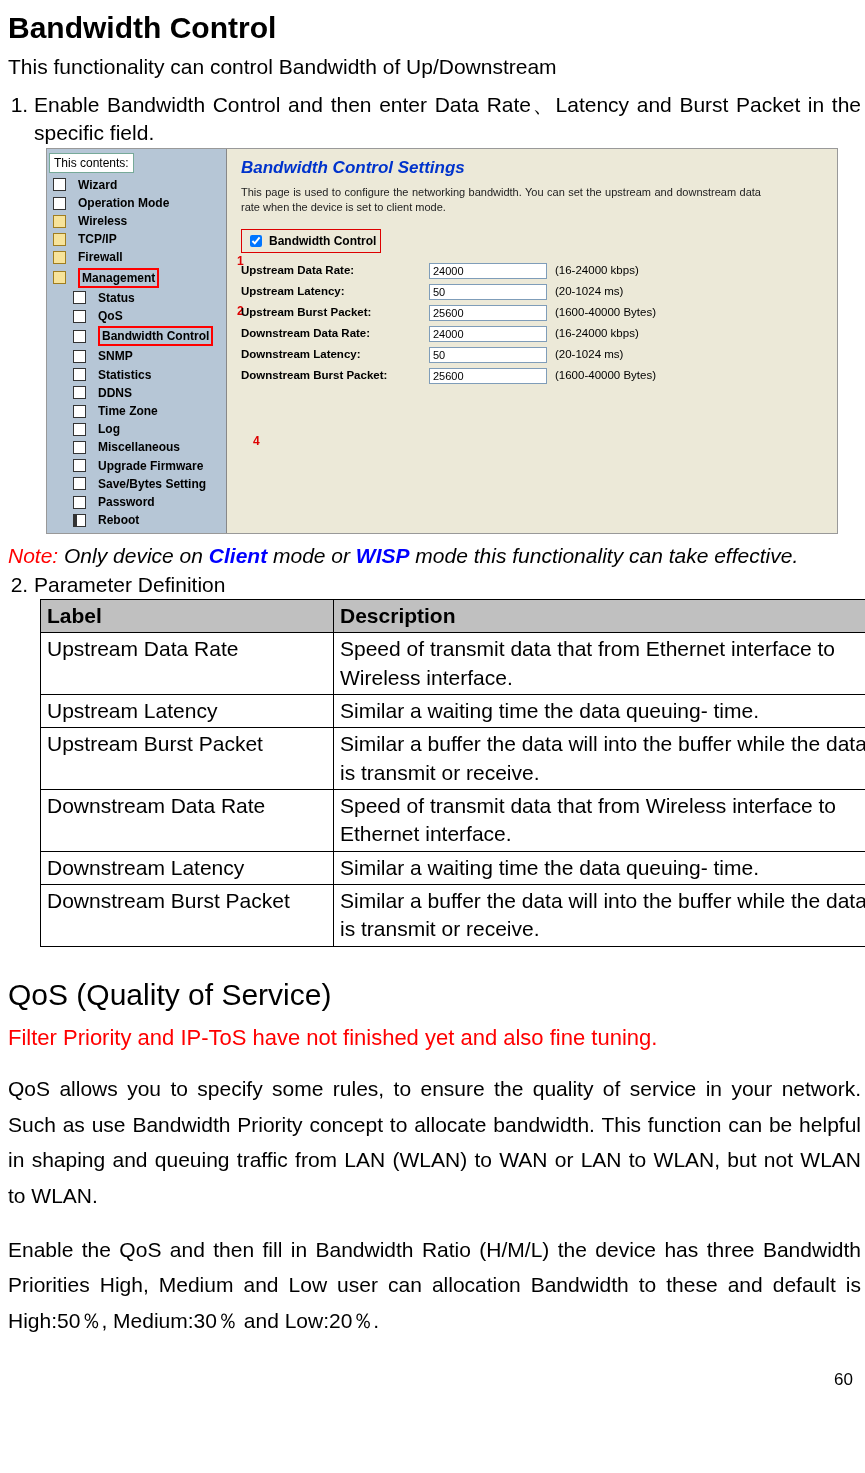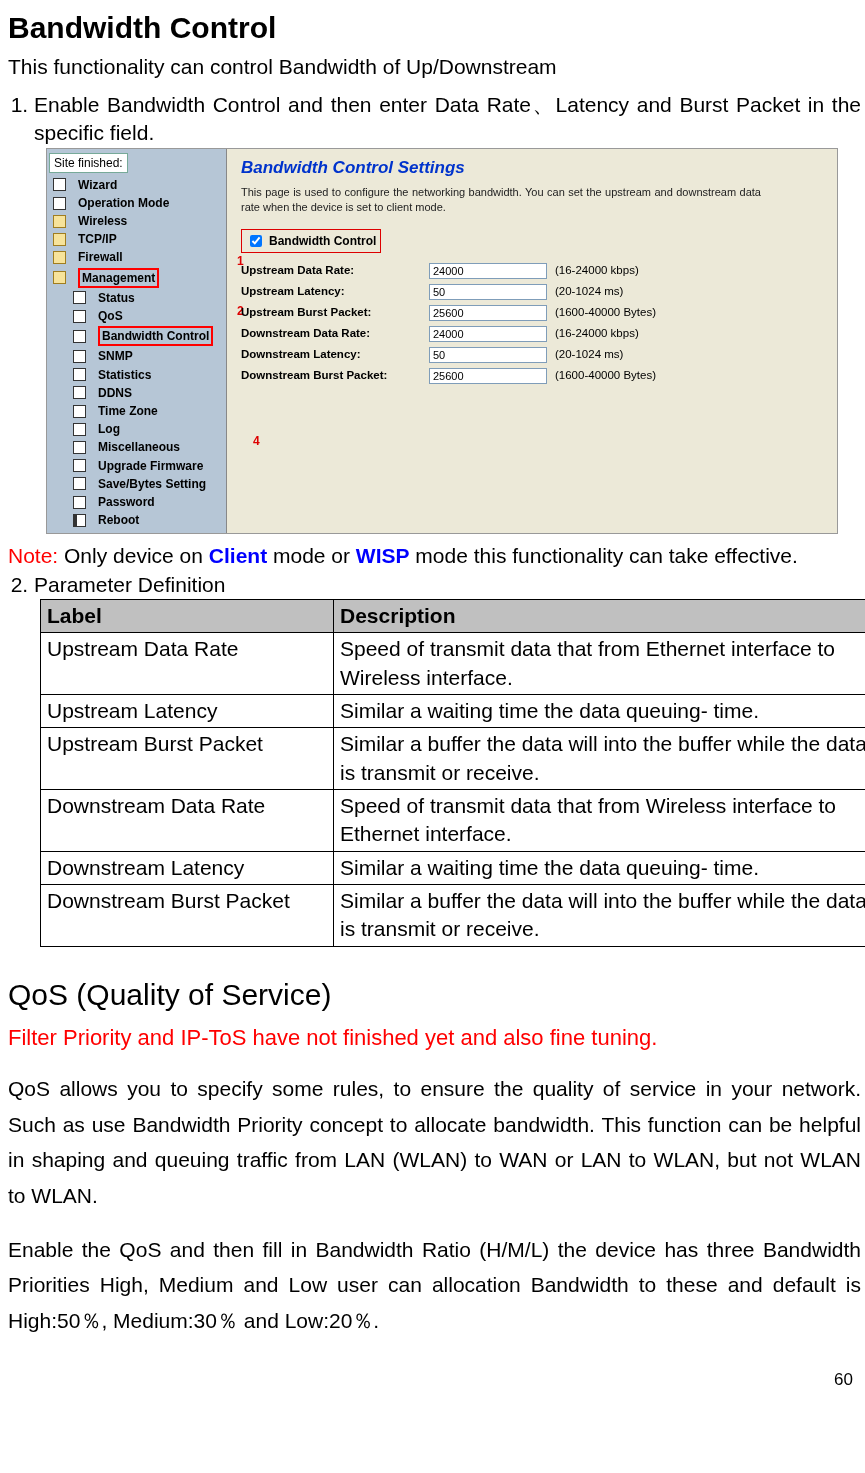--- a/index.html
+++ b/index.html
@@ -51,21 +51,21 @@
   input.cb { width:12px;height:12px;}
   .form-row { display:flex; align-items:center; margin:5px 0; gap:8px;}
   .form-row .lbl { width:180px; font-weight:bold; font-size:11.5px;}
   .form-row input.txt { width:110px; border:1px solid #7f9db9; font-size:11px; padding:1px 3px; background:#fff;}
   .form-row .hint { font-size:11.5px;}
   .btns { margin-top:10px; display:flex; gap:10px; align-items:center;}
   .btns .hlbtn { border:2px solid #d00; padding:2px;}
   button.w { font-size:11px; padding:2px 10px; background:#efefef; border:1px solid #888; border-radius:3px;}
   .marker { position:absolute; color:#d00; font-weight:bold; font-size:12px;}
 
-  .note-line { margin-top:2px; text-align: justify;}
+  .note-line { margin-top:2px; text-align: justify; font-style: italic;}
   .note { color:#ff0000; }
   .kw-blue { color:#0000ff; font-weight:bold;}
 
   table.param { border-collapse: collapse; width: 848px; margin-left: 6px;}
   table.param th, table.param td { border:1px solid #000; padding:2px 6px; vertical-align:top; font-size:21px; text-align:left;}
   table.param th { background:#c0c0c0; font-weight:bold;}
   table.param td.l { width: 280px;}
 
   h1.qos { font-size:30px; font-weight:normal; margin:28px 0 8px 0;}
   .red-sub { color:#ff0000; font-size:22px; margin-bottom:18px;}
@@ -84,21 +84,21 @@
 
     
     <div class="shot">
 
       <span class="marker" style="left:190px; top:104px;">1</span>
       <span class="marker" style="left:190px; top:154px;">2</span>
       <span class="marker" style="left:206px; top:86px;">3</span>
       <span class="marker" style="left:206px; top:284px;">4</span>
 
       <div class="tree">
-        <span class="tree-title">Site finished:</span>
+        <span class="tree-title">This contents:</span>
         <div id="tree-rows">
             <div class="row">
               <span class="ico ico-page"></span>
               <span>Wizard</span>
             </div>
             <div class="row">
               <span class="ico ico-page"></span>
               <span>Operation Mode</span>
             </div>
             <div class="row">

